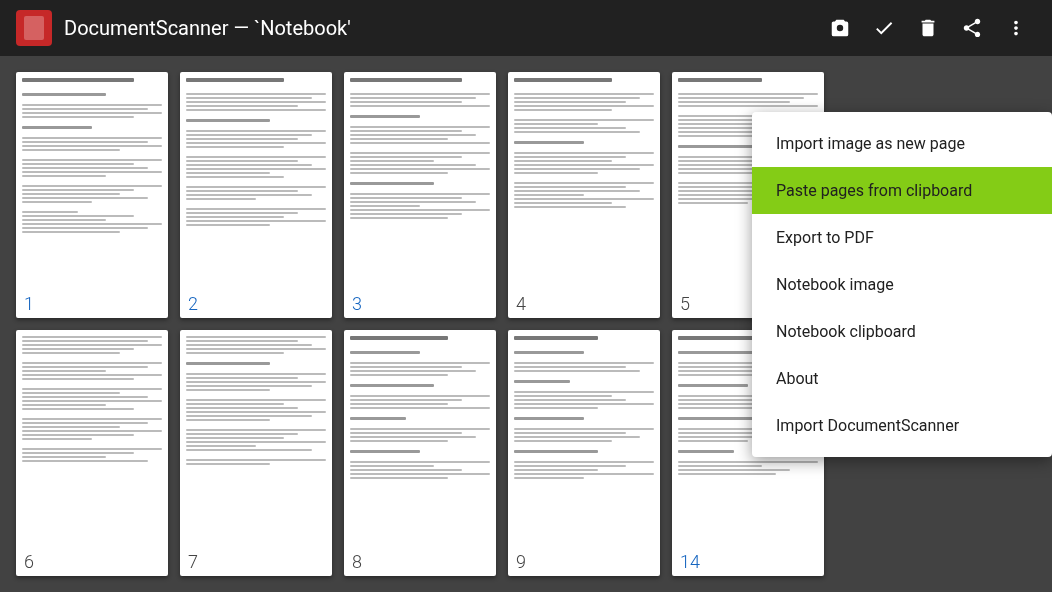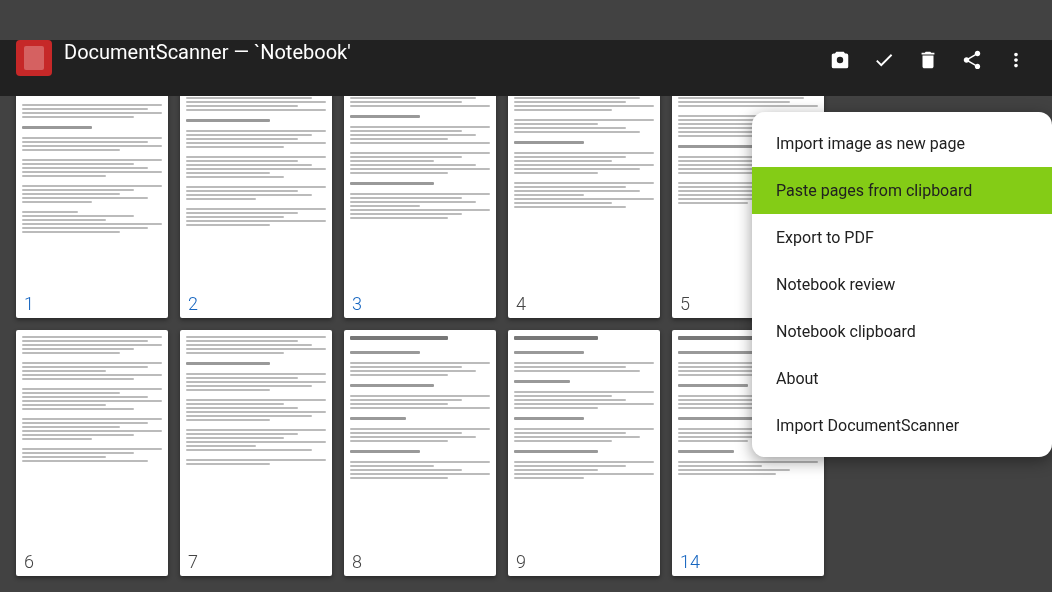--- a/index.html
+++ b/index.html
@@ -11,25 +11,24 @@
       overflow: hidden;
       position: relative;
     }
 
     
     #toolbar {
       width: 100%;
       height: 56px;
       background: #212121;
       display: flex;
-      align-items: flex-start;
+      align-items: center;
       padding: 0 16px;
       position: relative;
       z-index: 10;
-      margin-top: 40px;
     }
     #app-icon {
       width: 36px;
       height: 36px;
       background: #c62828;
       border-radius: 4px;
       margin-right: 12px;
       display: flex;
       align-items: center;
       justify-content: center;
@@ -123,21 +122,21 @@
 
     
     #dropdown-menu {
       position: absolute;
       top: 56px;
       right: 0;
       width: 300px;
       background: #ffffff;
       box-shadow: 0 4px 16px rgba(0,0,0,0.4);
       z-index: 100;
-      border-radius: 13px;
+      border-radius: 4px;
       padding: 8px 0;
     }
     .menu-item {
       padding: 14px 24px;
       font-size: 16px;
       color: #212121;
       cursor: pointer;
       white-space: nowrap;
     }
     .menu-item.active {
@@ -574,18 +573,18 @@
       </div>
       <div class="page-number">14</div>
     </div>
 
   </div>
 
   <div id="dropdown-menu">
     <div class="menu-item">Import image as new page</div>
     <div class="menu-item active">Paste pages from clipboard</div>
     <div class="menu-item">Export to PDF</div>
-    <div class="menu-item">Notebook review</div>
+    <div class="menu-item">Notebook image</div>
     <div class="menu-item">Notebook clipboard</div>
     <div class="menu-item">About</div>
     <div class="menu-item">Import DocumentScanner</div>
   </div>
 </div>
 
 </body></html>

